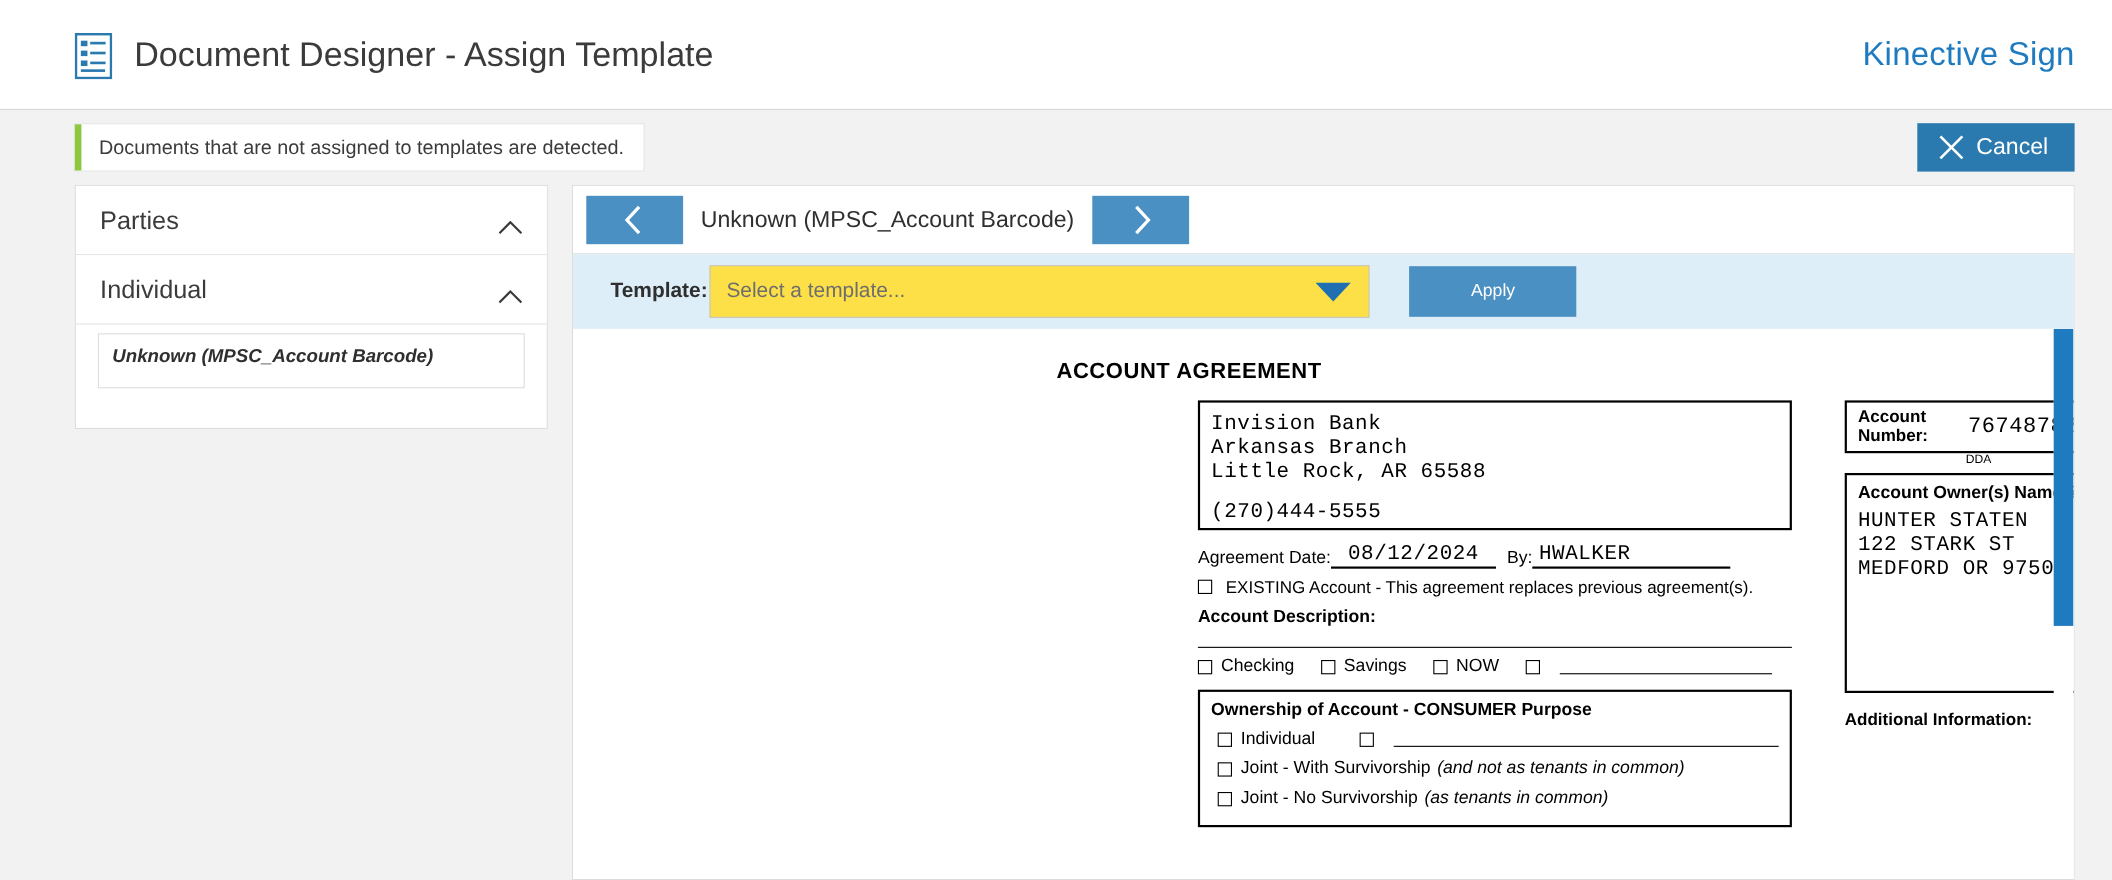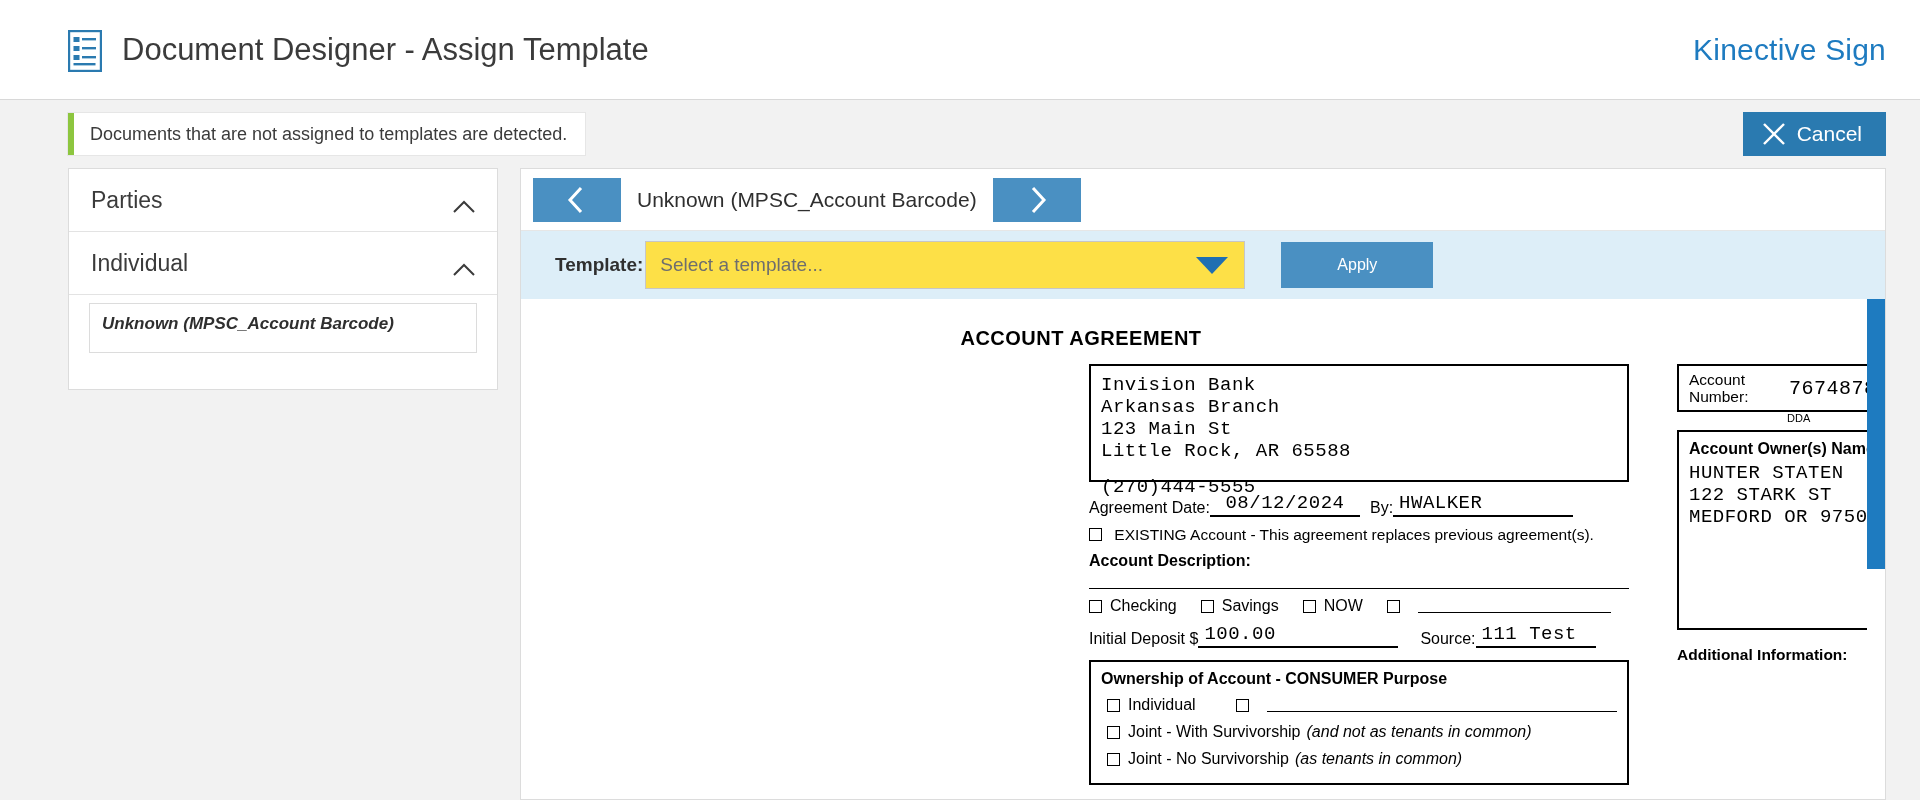--- a/index.html
+++ b/index.html
@@ -305,21 +305,21 @@
   .acct-num-box {
     border: 2px solid #000;
     height: 48px;
     display: flex;
     align-items: center;
     padding: 0 10px;
     position: relative;
   }
   .acct-num-label {
     font-size: 15.5px;
-    font-weight: 400;
+    font-weight: 700;
     line-height: 1.1;
     width: 92px;
   }
   .acct-num-val {
     font-family: "Liberation Mono", monospace;
     font-size: 20px;
     letter-spacing: .5px;
     margin-left: 8px;
   }
   .dda {
@@ -449,21 +449,20 @@
       <div class="preview">
         <div class="page">
           <div class="page-title">ACCOUNT AGREEMENT</div>
 
           <div class="doc-cols">
 
             <div class="col-left">
               <div class="box addr-box">
                 <div class="mono">Invision Bank</div>
                 <div class="mono">Arkansas Branch</div>
-                <div class="mono">123 Main St</div>
                 <div class="mono">Little Rock, AR 65588</div>
                 <div class="mono phone">(270)444-5555</div>
               </div>
 
               <div class="line-row">
                 <span class="lbl">Agreement Date:</span>
                 <span class="ul" style="min-width:150px;text-align:center;">08/12/2024</span>
                 <span class="lbl" style="margin-left:10px;">By:</span>
                 <span class="ul" style="min-width:180px;">HWALKER</span>
               </div>
@@ -489,26 +488,20 @@
                 <span class="chk-item">
                   <span class="cb"></span>
                   <span>NOW</span>
                 </span>
                 <span class="chk-item" style="flex:1 1 auto;">
                   <span class="cb"></span>
                   <span class="blank-line"></span>
                 </span>
               </div>
 
-              <div class="dep-row">
-                <span class="lbl">Initial Deposit $</span>
-                <span class="ul" style="min-width:200px;">100.00</span>
-                <span class="lbl" style="margin-left:22px;">Source:</span>
-                <span class="ul" style="min-width:120px;">111 Test</span>
-              </div>
 
               <div class="ownership-box">
                 <div class="ownership-title">Ownership of Account - CONSUMER Purpose</div>
                 <div class="opt-row">
                   <span class="cb" style="margin-left:6px;"></span>
                   <span>Individual</span>
                   <span class="cb" style="margin-left:40px;"></span>
                   <span class="blank-line"></span>
                 </div>
                 <div class="opt-row">

